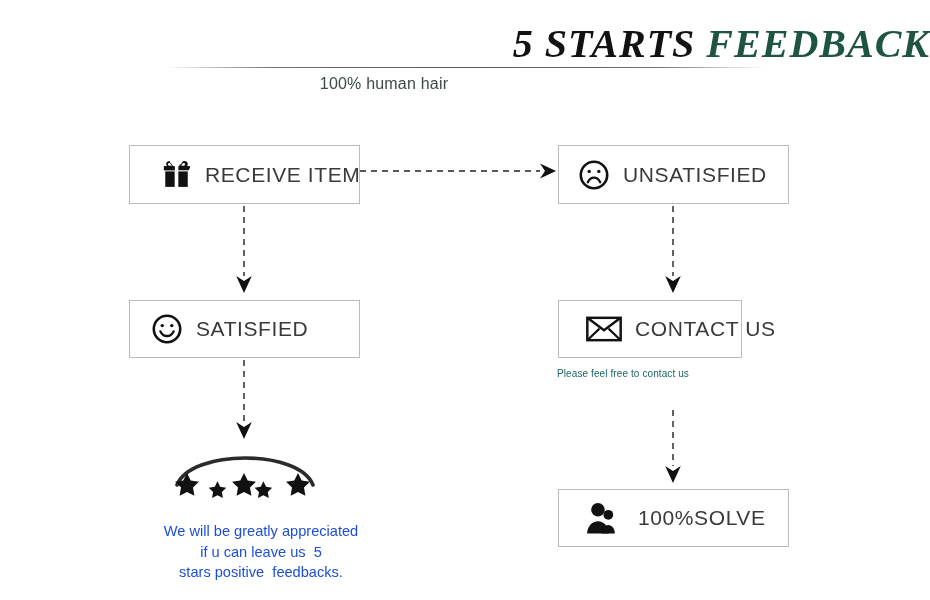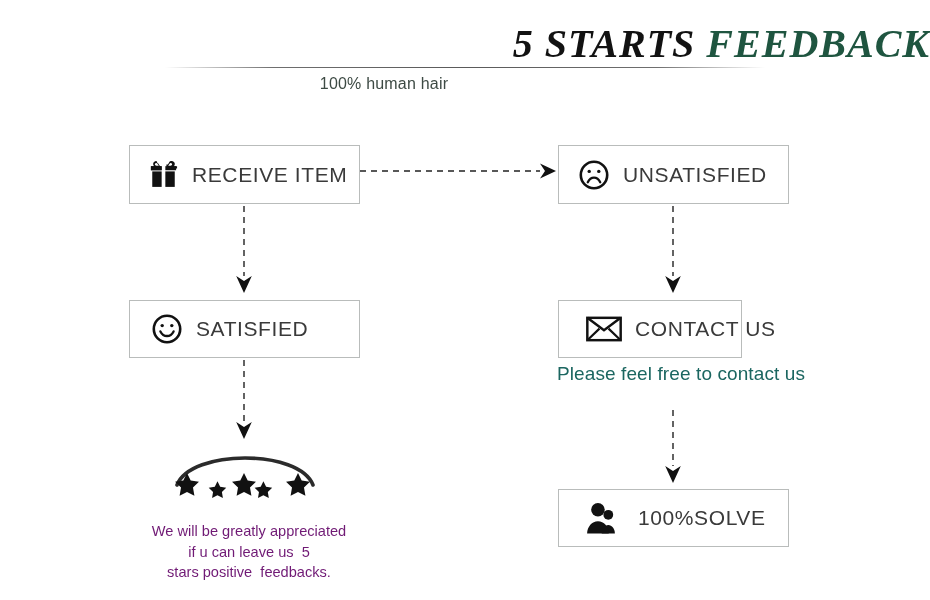--- a/index.html
+++ b/index.html
@@ -36,21 +36,21 @@
     letter-spacing:.2px;
   }
 
   
   .box{
     position:absolute;
     border:1px solid #b9bcbb;
     background:#fff;
     box-sizing:border-box;
     display:flex;align-items:center;
-    padding-left:18px;
+    padding-left:31px;
   }
   .box .ico{
     flex:0 0 auto;
     display:flex;align-items:center;justify-content:center;
     margin-right:13px;
   }
   .box .lbl{
     font-size:21px;color:#3a3a3a;
     font-weight:300;letter-spacing:.6px;
     white-space:nowrap;
@@ -73,33 +73,33 @@
 
   #arrow-receive-unsat{left:360px;top:160px;}
   #arrow-receive-satisfied{left:230px;top:206px;}
   #arrow-satisfied-stars{left:230px;top:360px;}
   #arrow-unsat-contact{left:659px;top:206px;}
   #arrow-contact-solve{left:659px;top:410px;}
 
   
   .note{
     position:absolute;left:557px;top:364px;width:250px;
-    font-size:19px;line-height:20px;color:#1b6660;
+    font-size:10px;line-height:20px;color:#1b6660;
     letter-spacing:.1px;
   }
 
   
   #stars-graphic{position:absolute;left:165px;top:445px;}
   #stars-graphic svg{display:block;}
 
   
   .caption{
-    position:absolute;left:99px;top:521px;width:300px;
+    position:absolute;left:111px;top:521px;width:300px;
     text-align:center;
-    font-size:14.6px;line-height:20.5px;color:#701a75;
+    font-size:14.6px;line-height:20.5px;color:#1d4ed8;
   }
   .caption div{white-space:pre;}
 </style>
 </head>
 <body>
 
 <div class="stage">
 
   <div class="title">
     <span class="black">5 STARTS</span>

